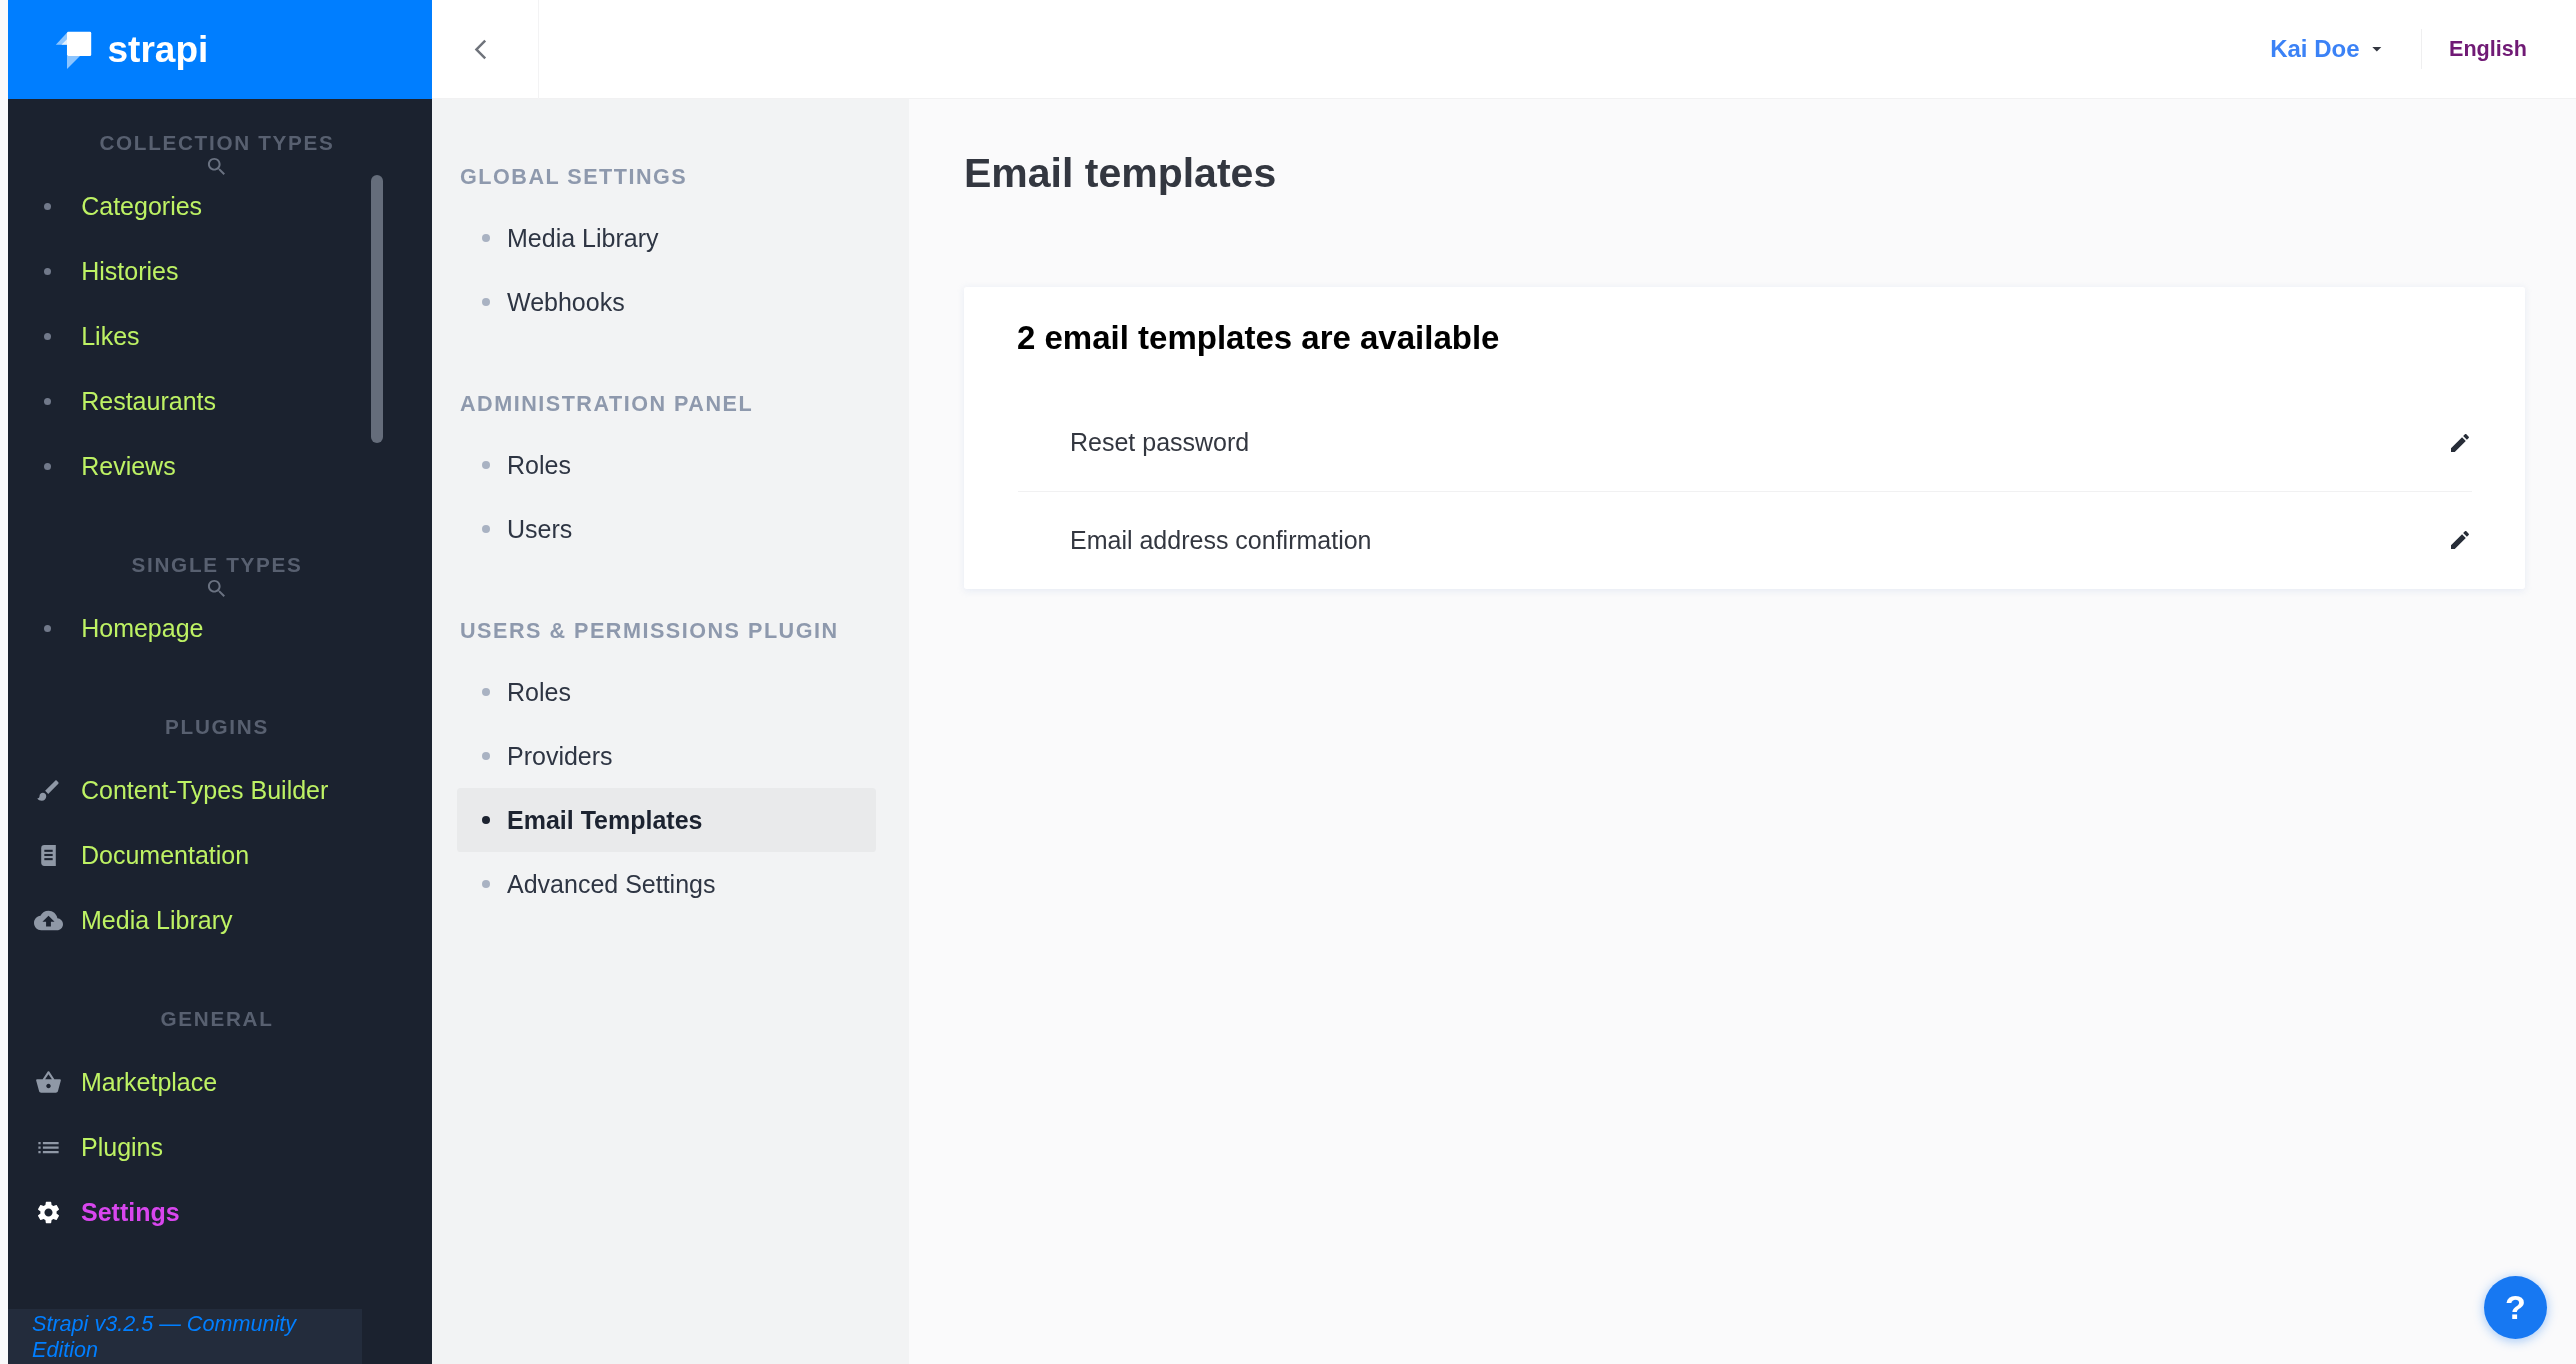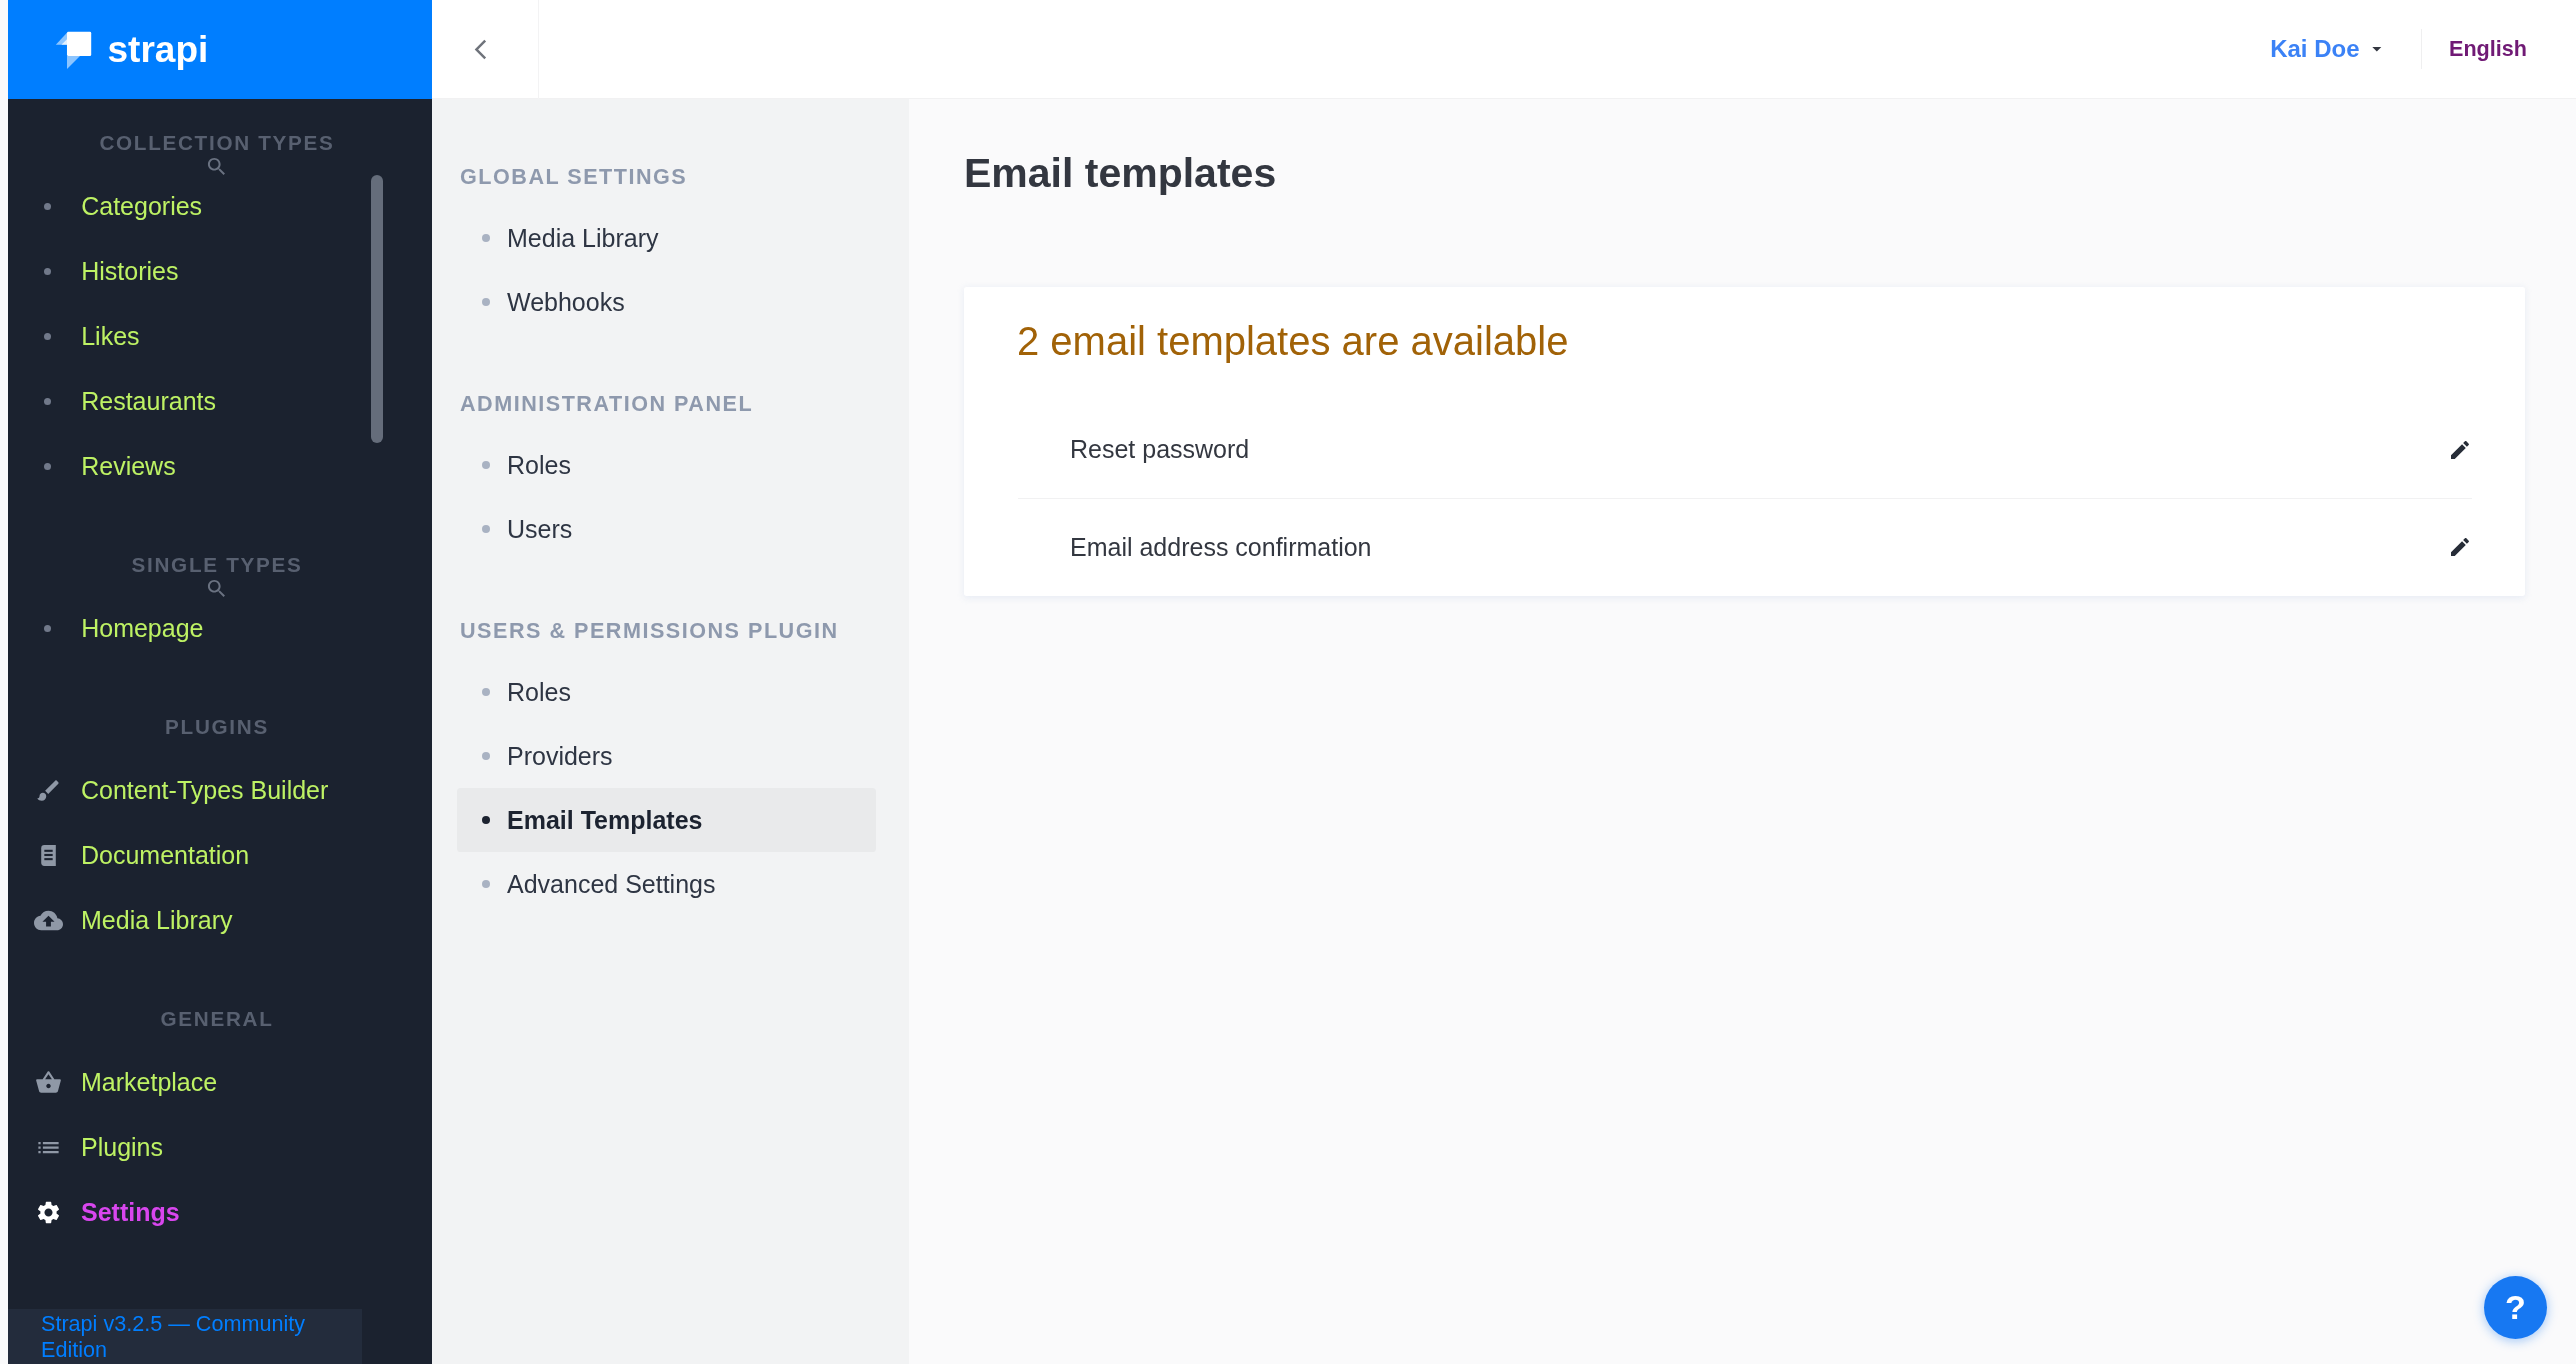--- a/index.html
+++ b/index.html
@@ -46,21 +46,21 @@
     display:flex; align-items:center; justify-content:center; color:#8f98a6; flex:none;
   }
   .menu-item.active { color:#d946ef; font-weight:600; }
   .menu-item.active .micon { color:#ffffff; }
   .menu-scrollbar {
     position:absolute; left:363px; top:175px; width:11.7px; height:268px;
     border-radius:6.3px; background:#656d7b; cursor:pointer;
   }
   .menu-footer {
     position:absolute; bottom:0; left:0; width:354px; height:56px;
-    background:#232c3c; display:flex; align-items:center; padding-left:33px;
+    background:#232c3c; display:flex; align-items:center; padding-left:24px;font-style:italic;
   }
   .menu-footer a-like, .menu-footer .version { color:#007eff; font-size:21.6px; cursor:pointer; }
 
   
   .header {
     position:absolute; left:424px; top:0; width:2152px; height:99px;
     background:#ffffff; border-bottom:0.9px solid #f1f1f2;
     display:flex; align-items:center; z-index:2;
   }
   .back-btn {
@@ -103,21 +103,21 @@
   .nav-item.active { background:#e9eaeb; font-weight:bold; color:#1c2330; }
   .nav-item.active .bullet { background:#1c2330; }
 
   
   .content { position:absolute; left:909px; top:99px; right:0; bottom:0; background:#fafafb; }
   .page-title { margin:51px 0 0 55px; font-size:41px; font-weight:bold; color:#333740; }
   .card {
     margin:90px 0 0 55px; width:1561px; background:#ffffff;
     border-radius:2.7px; box-shadow:0 1.8px 7.2px rgba(227,233,243,0.85);
   }
-  .card-title { padding:32px 53px 37px; font-size:40px; font-weight:normal; color:#a16207; }
+  .card-title { padding:32px 53px 37px; font-size:33px; font-weight:bold; color:#000000; }
   .template-row {
     height:97px; display:flex; align-items:center;
     padding:0 45px 0 106px; font-size:25px; color:#333740; cursor:pointer;gap:35px;
   }
   .row-divider { height:0.9px; background:#f1f1f2; margin:0 53px 0 54px; }
   .edit-btn {
     margin-left:auto; width:41px; height:41px; border-radius:3.6px;
     display:flex; align-items:center; justify-content:center;
     color:#272d38; cursor:pointer; background:transparent; border:none;
   }

